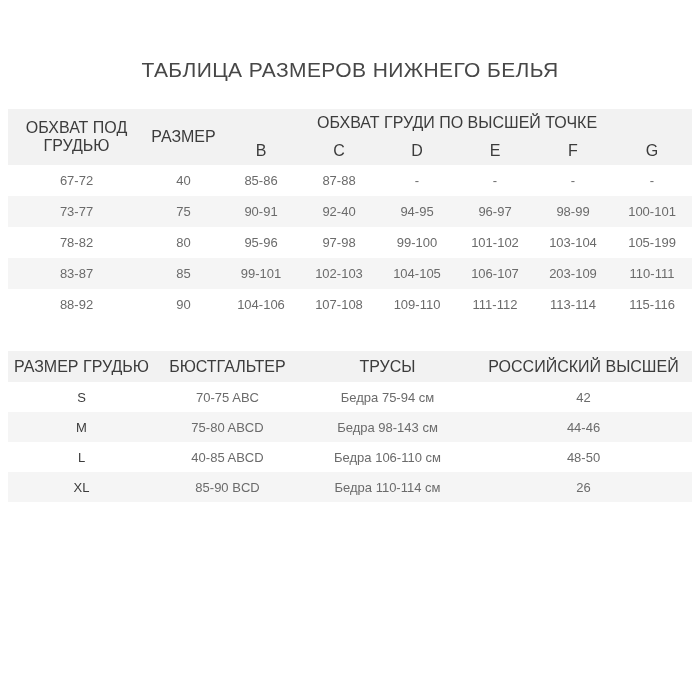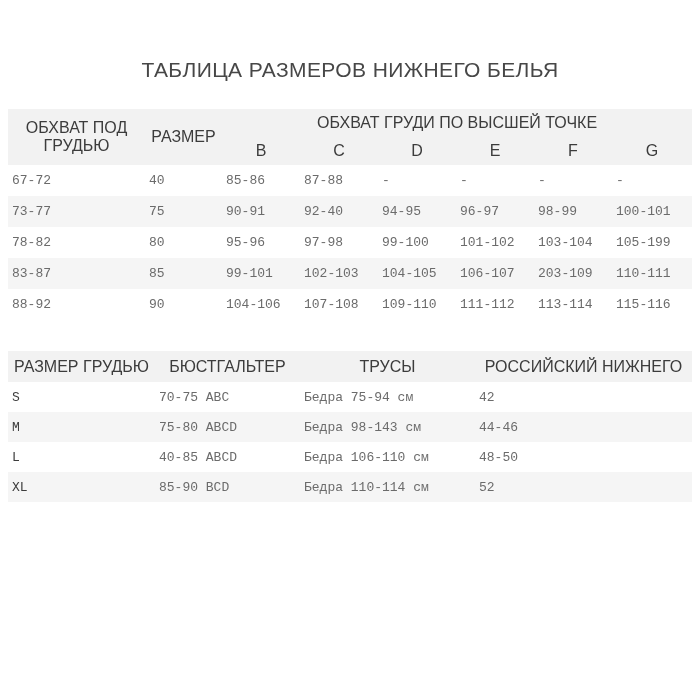--- a/index.html
+++ b/index.html
@@ -44,23 +44,23 @@
     vertical-align:middle;
     padding:0 4px;
     background:var(--header-bg);
   }
   .t1 thead tr{height:28px;}
   .t2 thead tr{height:31px;}
   td{
     font-size:13px;
     font-weight:400;
     color:var(--cell-text);
+    text-align:center;
     vertical-align:middle;
     padding:0 4px;
-    font-family:Liberation Mono, monospace;
   }
   .t1 tbody tr{height:31px;}
   .t2 tbody tr{height:30px;}
   tbody tr:nth-child(even){background:var(--zebra-bg);}
   td.dark{color:var(--head-text);}
 </style>
 </head>
 <body>
 
 <div class="page">
@@ -152,21 +152,21 @@
       <col style="width:147px">
         <col style="width:145px">
       <col style="width:175px">
         <col style="width:217px">
     </colgroup>
     <thead>
       <tr id="t2-head">
           <th>РАЗМЕР ГРУДЬЮ</th>
           <th>БЮСТГАЛЬТЕР</th>
           <th>ТРУСЫ</th>
-          <th>РОССИЙСКИЙ НИЖНЕГО</th>
+          <th>РОССИЙСКИЙ ВЫСШЕЙ</th>
         </tr>
     </thead>
     <tbody id="t2-body">
         <tr>
           <td class="dark">S</td>
           <td>70-75 ABC</td>
           <td>Бедра 75-94 см</td>
           <td>42</td>
         </tr>
         <tr>
@@ -178,18 +178,18 @@
         <tr>
           <td class="dark">L</td>
           <td>40-85 ABCD</td>
           <td>Бедра 106-110 см</td>
           <td>48-50</td>
         </tr>
         <tr>
           <td class="dark">XL</td>
           <td>85-90 BCD</td>
           <td>Бедра 110-114 см</td>
-          <td>52</td>
+          <td>26</td>
         </tr>
       </tbody>
   </table>
 
 </div>
 
 </body></html>

